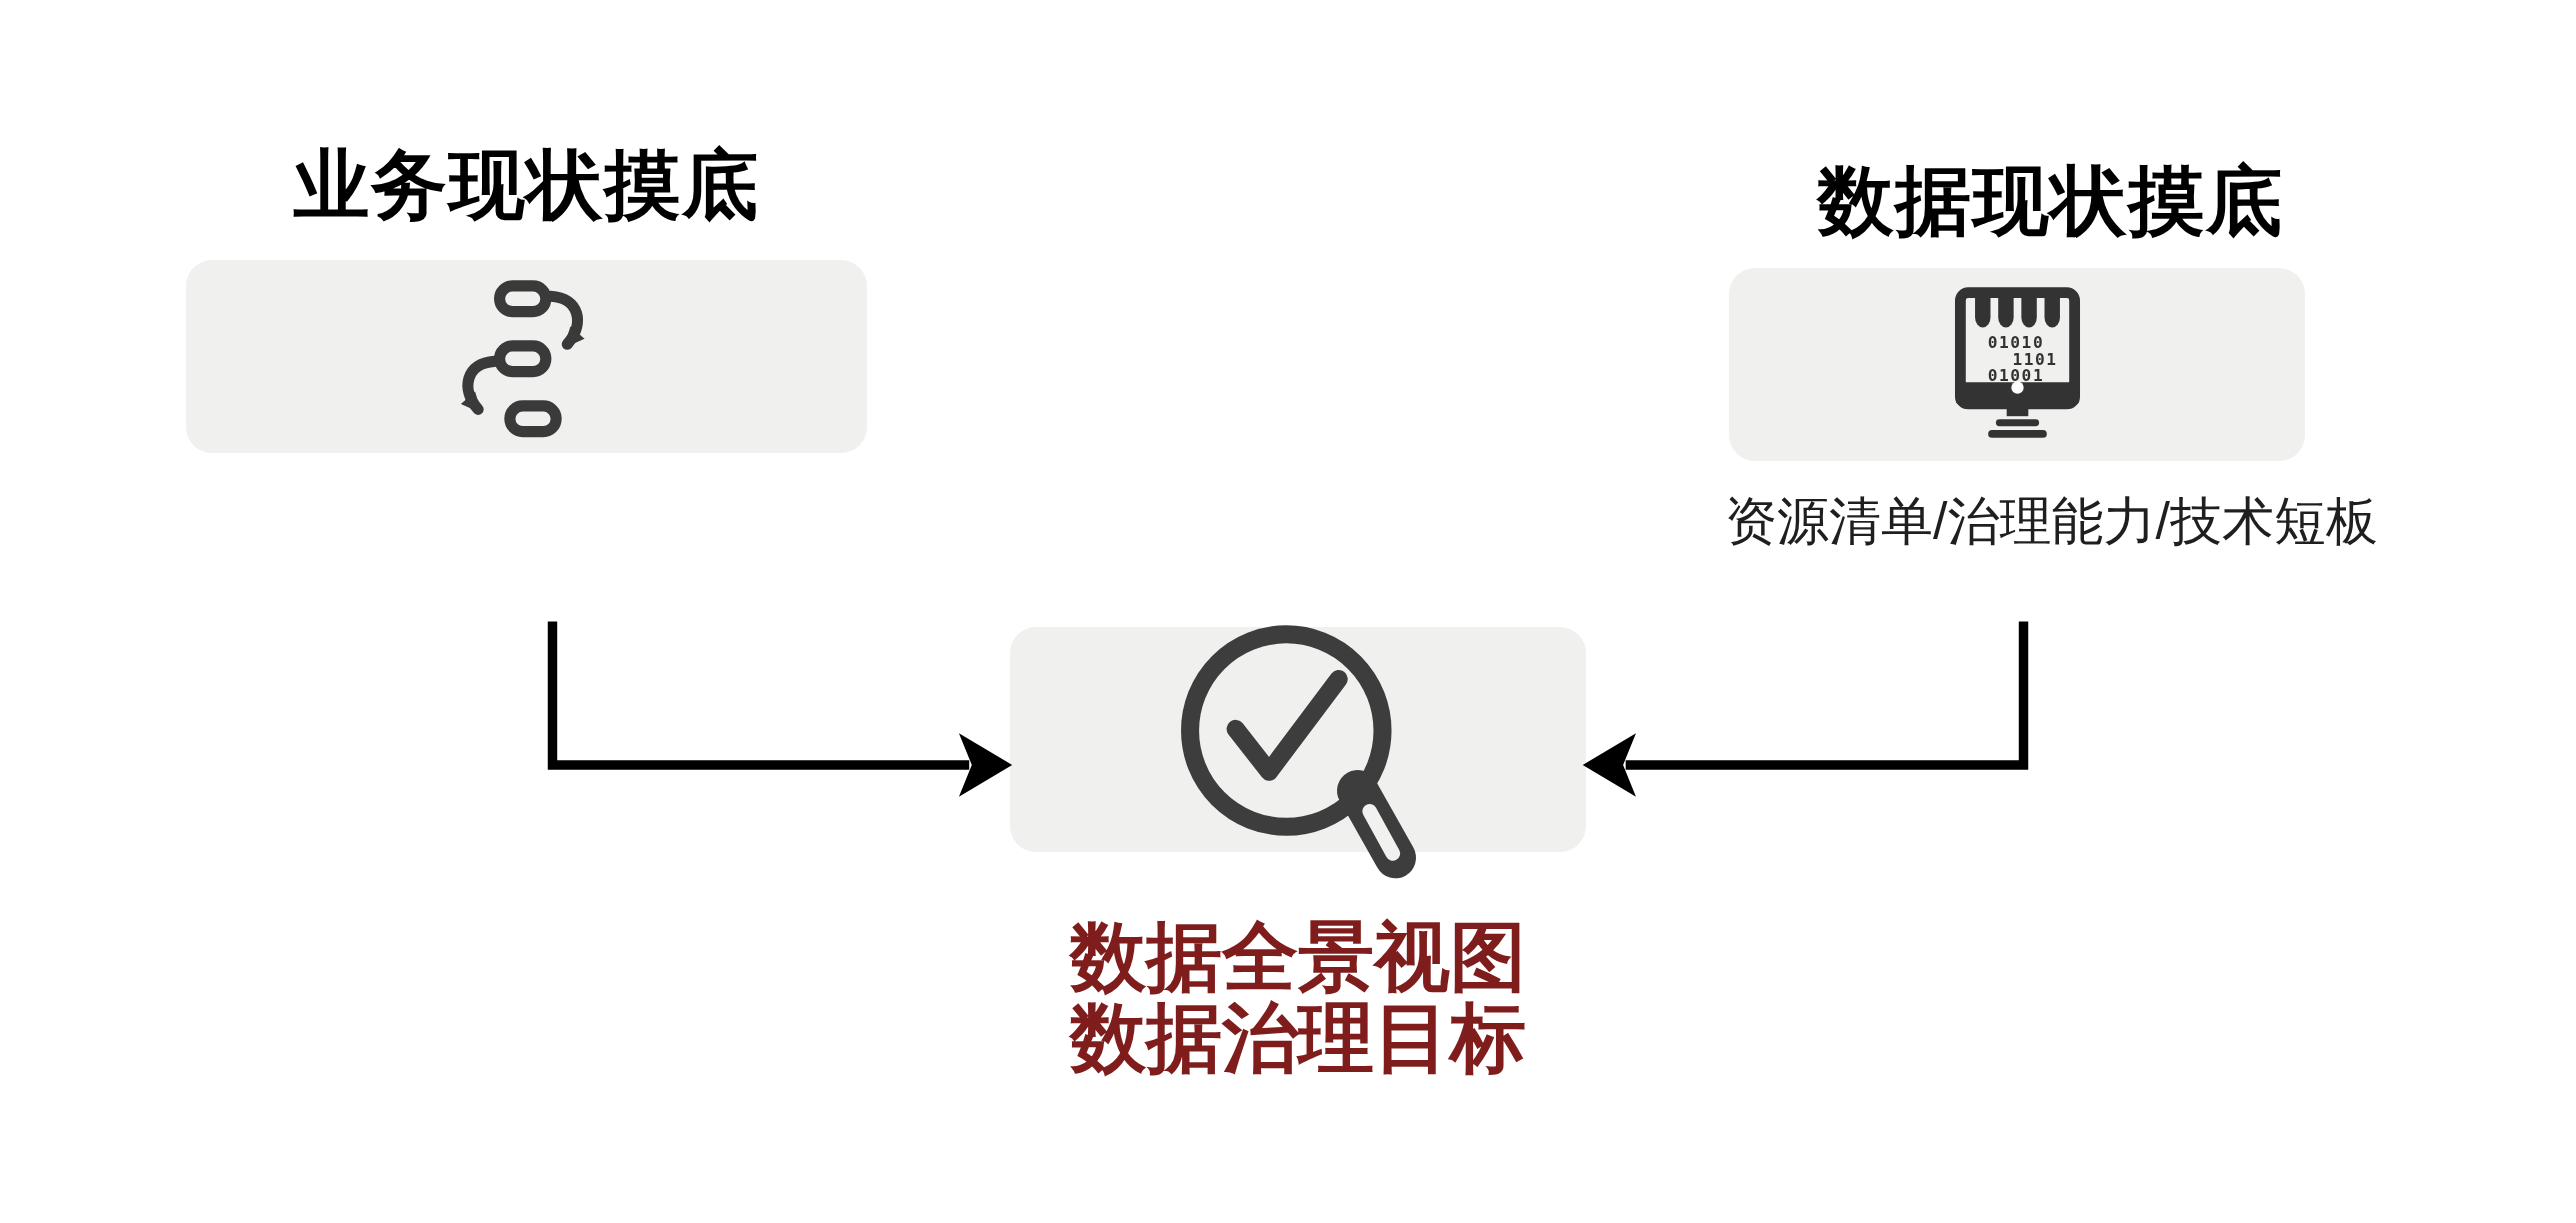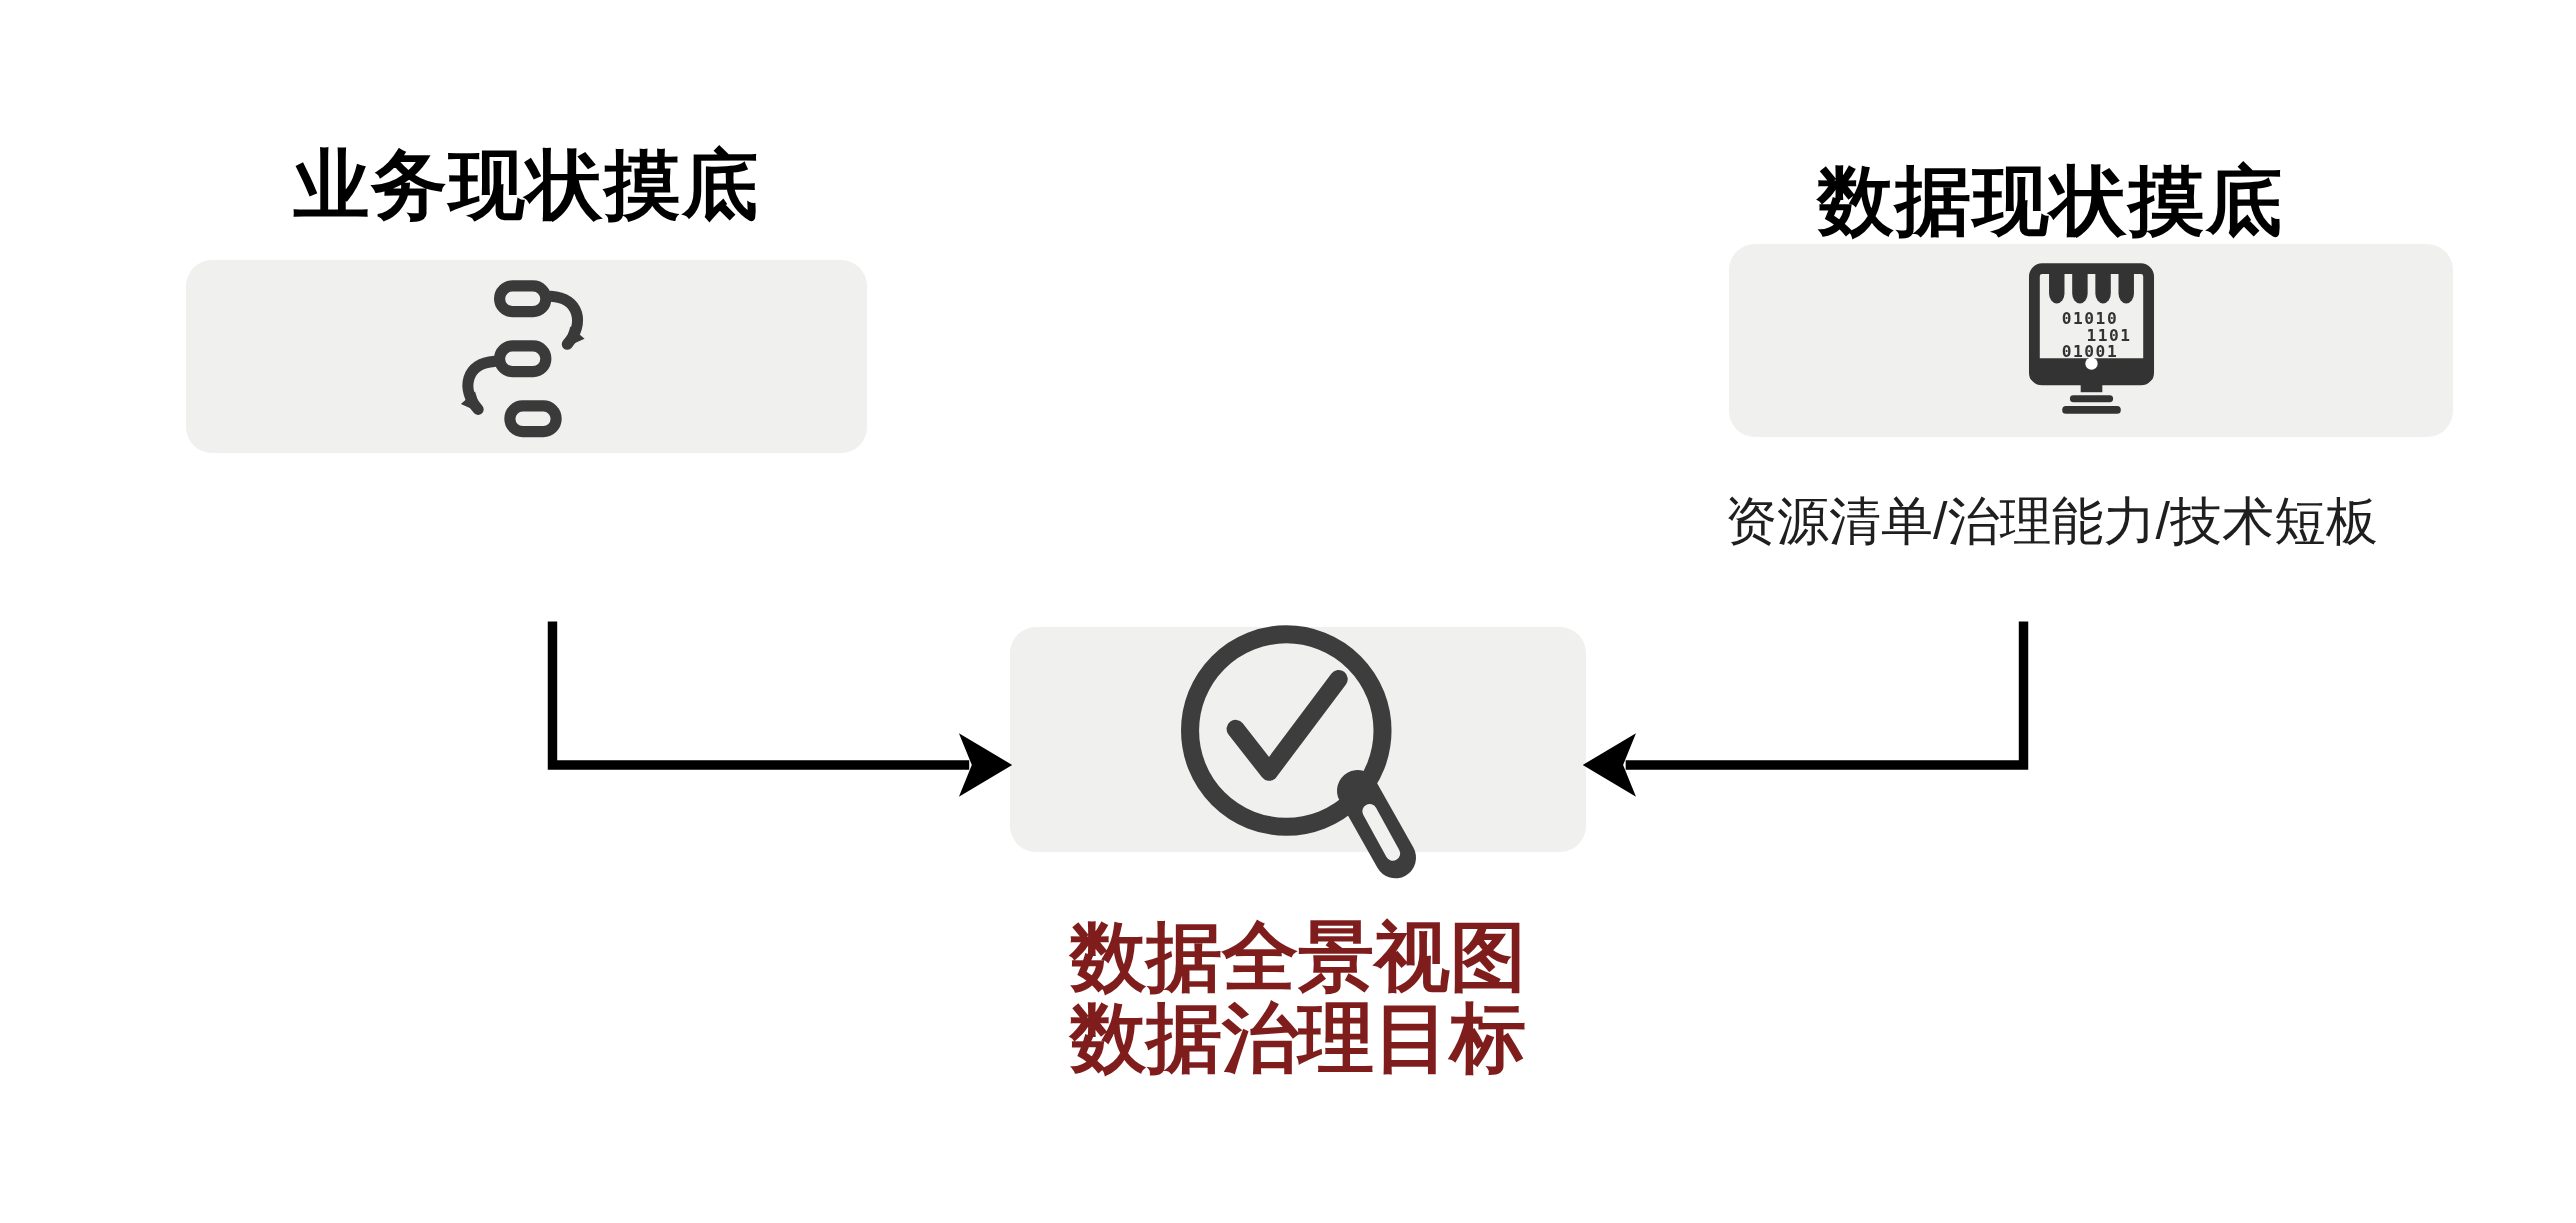--- a/index.html
+++ b/index.html
@@ -31,21 +31,21 @@
 
   .panel {
     position: absolute;
     background: #f0f0ef;
     border-radius: 26px;
     display: flex;
     align-items: center;
     justify-content: center;
   }
   #left-panel   { left: 186px;  top: 260px; width: 681px; height: 193px; }
-  #right-panel  { left: 1729px; top: 244px; width: 724px; height: 193px; }
+  #right-panel  { left: 1729px; top: 268px; width: 576px; height: 193px; }
   #center-panel { left: 1010px; top: 627px; width: 576px; height: 225px; }
 
   .caption {
     position: absolute;
     font-size: 52px;
     line-height: 57px;
     text-align: center;
     color: #1f1f1f;
   }
   #left-caption  { left: 172px;  top: 493px; width: 713px; }

